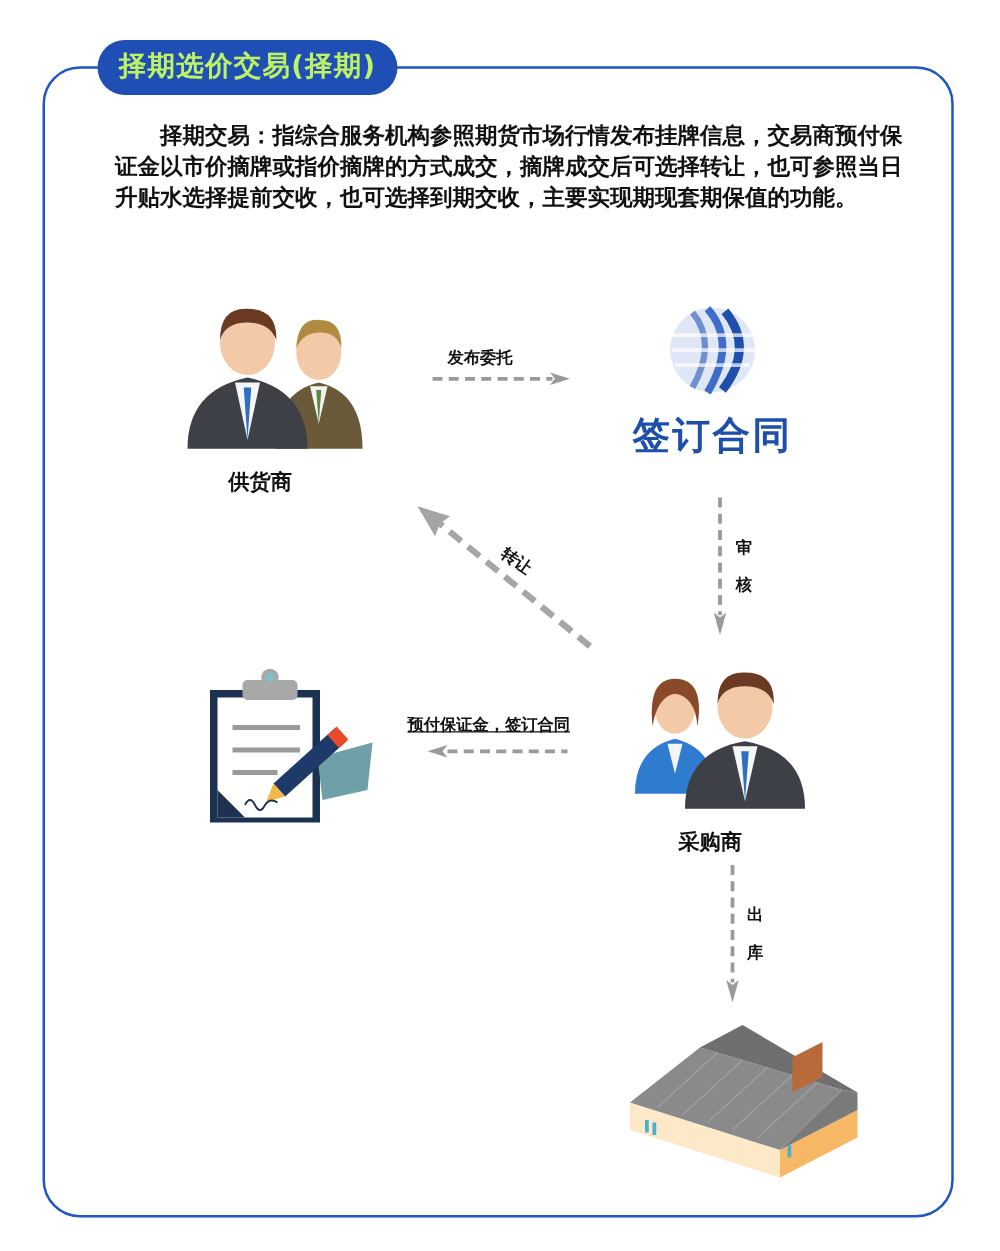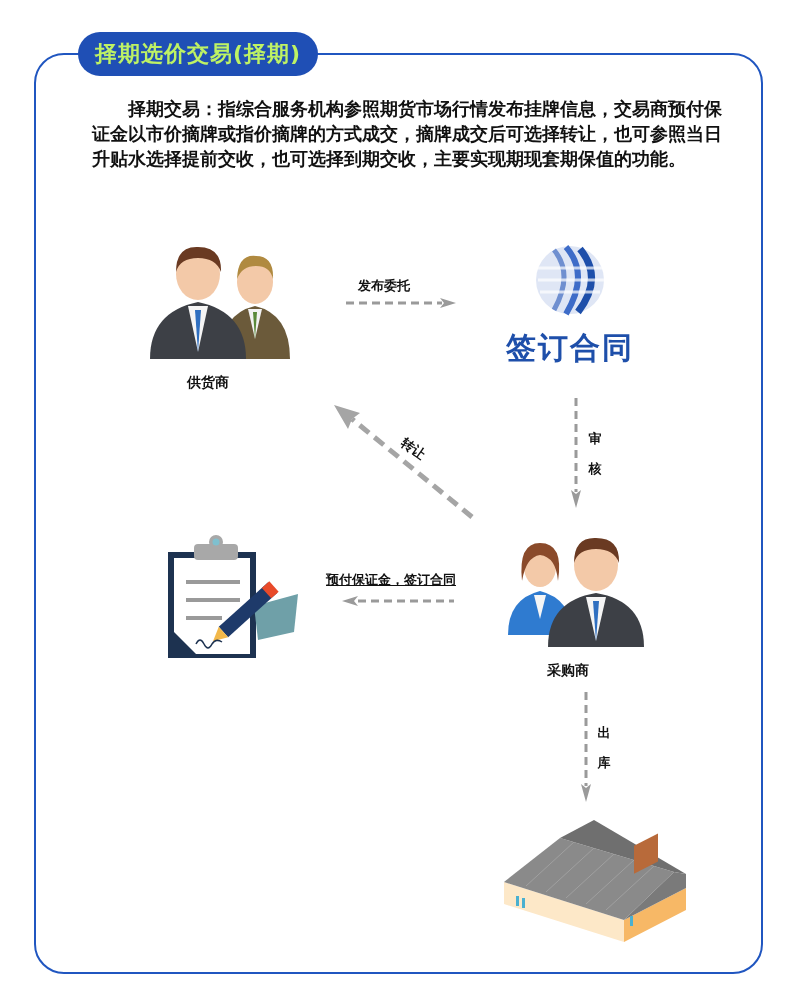--- a/index.html
+++ b/index.html
@@ -8,21 +8,21 @@
   .frame { position:absolute; left:34px; top:53px; width:729px; height:921px;
            border:2px solid #2056c0; border-radius:30px; box-sizing:border-box; }
   .title-pill { position:absolute; left:78px; top:32px; width:240px; height:44px;
                 background:#1f4fb5; border-radius:22px; color:#bef264;
                 font-family:"DejaVu Sans","Liberation Sans",sans-serif;
                 font-size:22px; font-weight:bold; line-height:44px; text-align:center;
                 letter-spacing:1px; }
   .intro { position:absolute; left:92px; top:96px; width:640px;
            font-size:18px; line-height:25px; font-weight:bold; }
   .intro p { margin:0; text-indent:2em; }
-  .label { position:absolute; font-size:14px; font-weight:bold; text-align:center; }
+  .label { position:absolute; font-size:17px; font-weight:bold; text-align:center; }
   .small { position:absolute; font-size:13px; font-weight:bold; }
   .vlabel { position:absolute; font-size:13px; font-weight:bold; width:16px; line-height:30px; text-align:center; }
   svg { position:absolute; overflow:visible; }
   .logo-text { position:absolute; left:506px; top:328px; width:128px; text-align:center;
                font-family:"DejaVu Sans","Liberation Sans",sans-serif;
                font-size:30px; font-weight:bold; color:#1e4faa; letter-spacing:2px; }
 </style>
 </head>
 <body>
 

